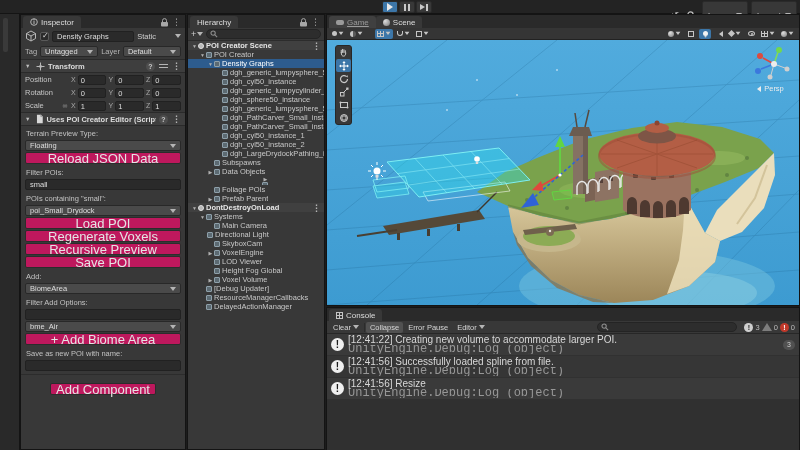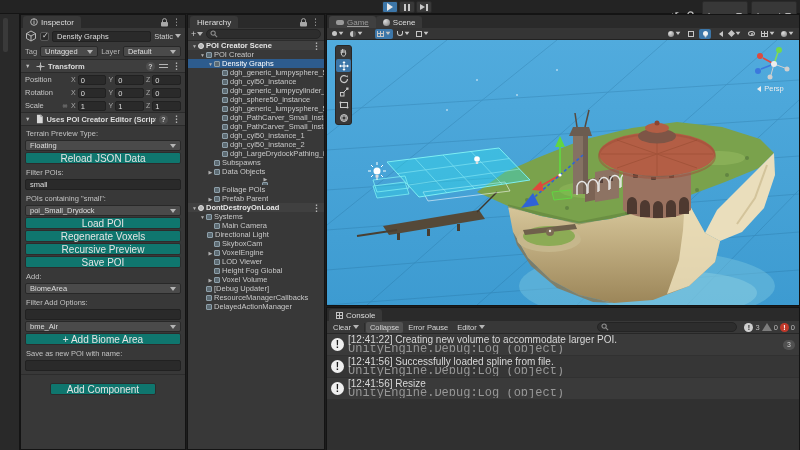--- a/index.html
+++ b/index.html
@@ -26,33 +26,33 @@
 .tab.inactive{background:#404040;color:#9a9a9a;text-decoration:underline;}
 .tabbar .right{margin-left:auto;display:flex;align-items:center;gap:4px;padding:0 4px 1px 0;}
 .kebab::after{content:"⋮";color:#b5b5b5;font-size:9px;}
 .q{width:9px;height:9px;border-radius:50%;background:#4e4e4e;color:#c9c9c9;text-align:center;line-height:9px;}
 .q::after{content:"?";font-size:7px;}
 .fold{font-size:5.5px;color:#c0c0c0;width:8px;}
 .fold.open::after{content:"▼";}
 .dd{display:flex;align-items:center;background:#4a4a4a;border:1px solid #282828;border-radius:2px;height:11px;padding:0 4px;font-size:7.5px;color:#dedede;}
 .dd .caret{margin-left:auto;}
 .inp{background:#2a2a2a;border:1px solid #212121;border-radius:2px;height:11px;padding:0 4px;font-size:7.5px;color:#dedede;display:flex;align-items:center;}
-.ubtn{background:#0f766e;border:1px solid #2c2c2c;border-radius:2px;height:12px;font-size:10px;color:#e4e4e4;display:flex;align-items:center;justify-content:center;}
+.ubtn{background:#be185d;border:1px solid #2c2c2c;border-radius:2px;height:12px;font-size:13px;color:#e4e4e4;display:flex;align-items:center;justify-content:center;}
 .slabel{padding:3px 5px 1px;color:#c2c2c2;font-size:7.5px;}
 .divider{height:1px;background:#2c2c2c;margin:3px 0;}
 
 #leftstrip{position:absolute;left:0;top:14px;width:20px;height:436px;background:#292929;border-right:1px solid #141414;}
 #leftstrip .vtab{position:absolute;left:3px;top:4px;width:5px;height:34px;background:#3a3a3a;border-radius:2px;}
 
 #inspector{left:20px;top:14px;width:166px;height:436px;}
 .irow{display:flex;align-items:center;gap:3px;padding:2px 4px;}
 .chk{width:9px;height:9px;background:#2a2a2a;border:1px solid #5a5a5a;border-radius:2px;position:relative;flex:none;}
 .chk::after{content:"✓";position:absolute;left:1px;top:-2px;font-size:8px;color:#dcdcdc;}
 .namefield{flex:1;min-width:0;}
-.minidd{display:flex;align-items:center;gap:2px;color:#cfcfcf;font-size:7.5px;}
+.minidd{display:flex;align-items:center;gap:19px;color:#cfcfcf;font-size:7.5px;}
 .lab{color:#b5b5b5;font-size:7.5px;}
 .sect{display:flex;align-items:center;gap:3px;height:14px;padding:0 4px;background:#3e3e3e;border-top:1px solid #2a2a2a;border-bottom:1px solid #2a2a2a;font-weight:bold;color:#dcdcdc;font-size:7.5px;}
 .sect .right{margin-left:auto;display:flex;gap:4px;align-items:center;}
 .preset{width:9px;height:8px;background:
  linear-gradient(#b5b5b5,#b5b5b5) 0 2px/9px 1px no-repeat,
  linear-gradient(#b5b5b5,#b5b5b5) 0 5px/9px 1px no-repeat;position:relative;}
 .trow{display:flex;align-items:center;gap:2px;padding:1.5px 4px;}
 .tlab{width:34px;color:#c6c6c6;font-size:7.5px;flex:none;}
 .tlink{width:8px;color:#9a9a9a;font-size:7px;text-align:center;flex:none;}
 .tlink.linked::after{content:"∞";}

